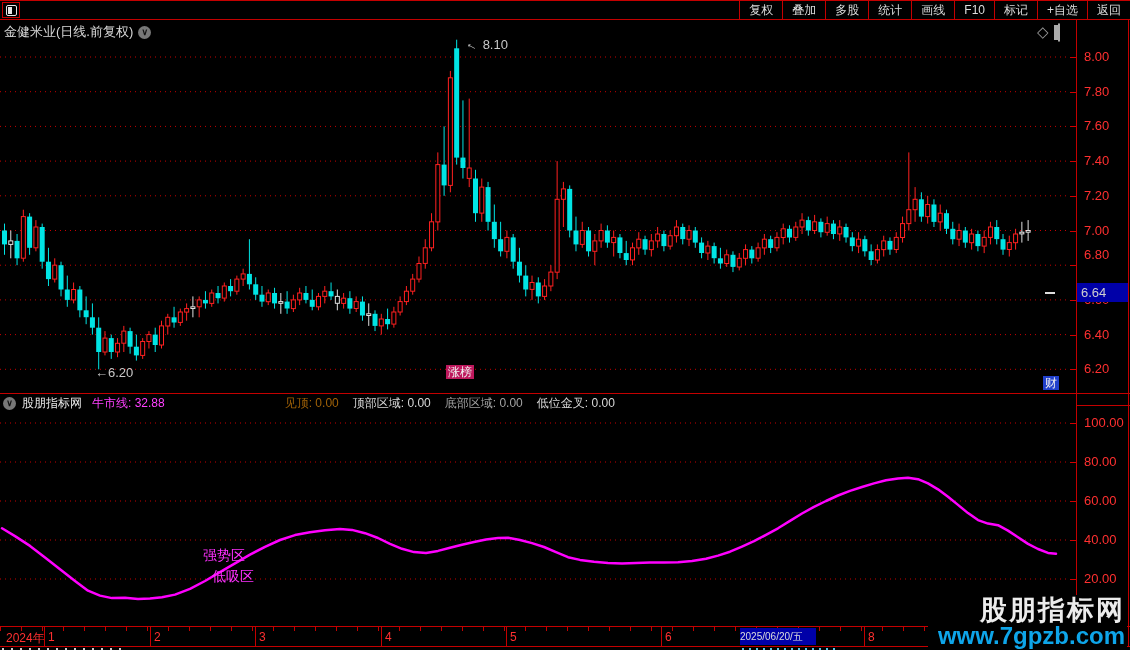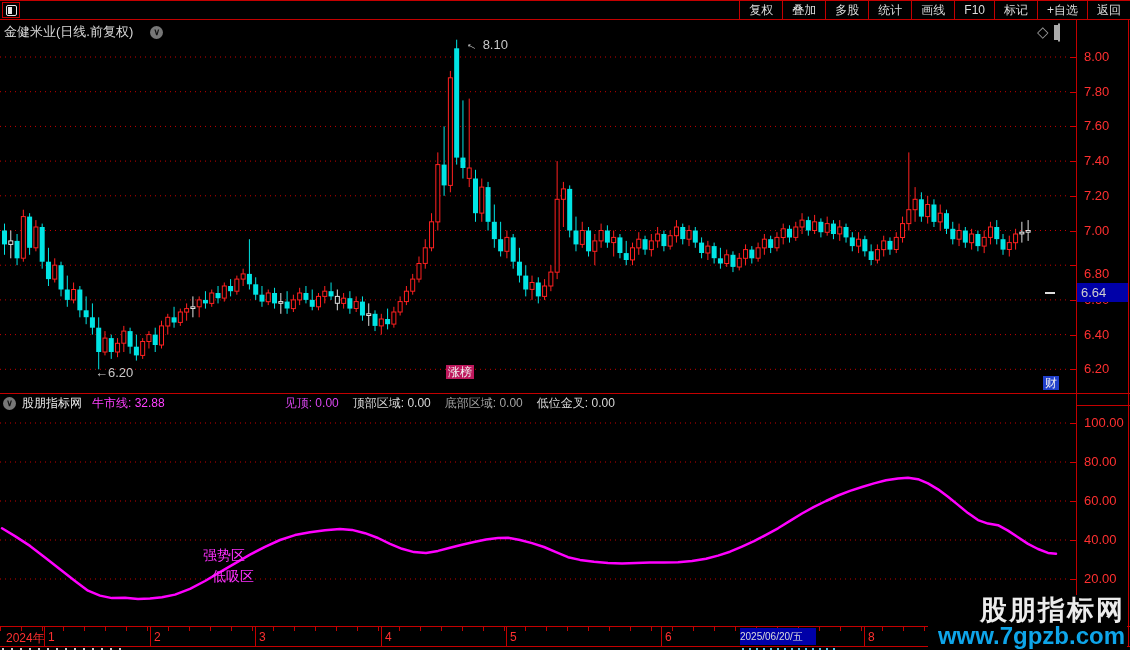--- a/index.html
+++ b/index.html
@@ -17,21 +17,21 @@
   .win-glyph.gray{border-color:#aaa;}
   .win-glyph.gray::after{left:auto;right:1px;background:#aaa;}
   #tb-left{display:flex;gap:15px;margin-left:30px;white-space:nowrap;}
   .tb-item{cursor:default;}
   .tb-item.active{color:#00e8ff;}
   #tb-right{margin-left:auto;display:flex;height:100%;align-items:stretch;}
   .tb-ritem{padding:0 9px;border-left:1px solid #c40000;display:flex;align-items:center;white-space:nowrap;}
 
   
   #main-svg{position:absolute;left:0;top:20px;}
-  .chart-title{position:absolute;left:4px;top:23px;font-size:13px;color:#d8d8d8;display:flex;align-items:center;gap:17px;z-index:6;justify-content:space-between;}
+  .chart-title{position:absolute;left:4px;top:23px;font-size:13px;color:#d8d8d8;display:flex;align-items:center;gap:5px;z-index:6;justify-content:space-between;}
   .circle-chevron{display:inline-block;width:13px;height:13px;border-radius:50%;background:#777;color:#111;
                   font-size:9px;line-height:13px;text-align:center;font-weight:bold;}
   .diamond-icon{position:absolute;left:1037px;top:23px;color:#999;font-size:15px;z-index:6;}
   .axis-win-icon{position:absolute;left:1058px;top:24px;z-index:6;}
   .anno{position:absolute;color:#c8c8c8;font-size:13px;z-index:5;white-space:nowrap;}
   .anno .arr{display:inline-block;color:#c8c8c8;}
   .anno-high .arr{transform:rotate(28deg);}
   .tag{position:absolute;font-size:12px;line-height:14px;padding:0 2px;color:#f0f0f0;z-index:6;}
   .tag-zhang{left:446px;top:365px;background:#be185d;}
   .tag-cai{left:1043px;top:376px;background:#2040cc;}
@@ -459,21 +459,21 @@
   <div class="v-edge-line"></div>
   <div class="axis-seg"></div>
   <div class="cursor-price">6.64</div>
 
   <div class="panel-sep"></div>
   <div class="ind-header">
     <span class="circle-chevron" style="margin-left:3px;">∨</span>
     <span class="ind-source">股朋指标网</span>
     <span id="ind-readouts" style="display:flex;">
         <span style="margin-left: 10px; color: rgb(255, 64, 255);">牛市线: 32.88</span>
-        <span style="margin-left: 120px; color: #d946ef;">见顶: 0.00</span>
+        <span style="margin-left: 120px; color: #a16207;">见顶: 0.00</span>
         <span style="margin-left: 14px; color: rgb(216, 216, 216);">顶部区域: 0.00</span>
         <span style="margin-left: 14px; color: #a3a3a3;">底部区域: 0.00</span>
         <span style="margin-left: 14px; color: rgb(216, 216, 216);">低位金叉: 0.00</span>
       </span>
   </div>
   <svg id="sub-svg" width="1076" height="212">
       <line x1="0" x2="1070" y1="10.0" y2="10.0" stroke="#c80000" stroke-width="1" stroke-dasharray="1,4"></line>
       <line x1="0" x2="1070" y1="49.0" y2="49.0" stroke="#c80000" stroke-width="1" stroke-dasharray="1,4"></line>
       <line x1="0" x2="1070" y1="88.0" y2="88.0" stroke="#c80000" stroke-width="1" stroke-dasharray="1,4"></line>
       <line x1="0" x2="1070" y1="127.0" y2="127.0" stroke="#c80000" stroke-width="1" stroke-dasharray="1,4"></line>
@@ -515,21 +515,21 @@
     <div class="axis-label" style="top: 83.7px;">7.80</div>
     <div class="axis-tick" style="top: 91.7px;"></div>
     <div class="axis-label" style="top: 118.4px;">7.60</div>
     <div class="axis-tick" style="top: 126.4px;"></div>
     <div class="axis-label" style="top: 153.1px;">7.40</div>
     <div class="axis-tick" style="top: 161.1px;"></div>
     <div class="axis-label" style="top: 187.8px;">7.20</div>
     <div class="axis-tick" style="top: 195.8px;"></div>
     <div class="axis-label" style="top: 222.5px;">7.00</div>
     <div class="axis-tick" style="top: 230.5px;"></div>
-    <div class="axis-label" style="top: 266px;">6.80</div>
+    <div class="axis-label" style="top: 247px;">6.80</div>
     <div class="axis-tick" style="top: 265.2px;"></div>
     <div class="axis-label" style="top: 291.9px;">6.60</div>
     <div class="axis-tick" style="top: 299.9px;"></div>
     <div class="axis-label" style="top: 326.6px;">6.40</div>
     <div class="axis-tick" style="top: 334.6px;"></div>
     <div class="axis-label" style="top: 361.3px;">6.20</div>
     <div class="axis-tick" style="top: 369.3px;"></div>
     <div class="axis-label" style="top: 415px;">100.00</div>
     <div class="axis-tick" style="top: 423px;"></div>
     <div class="axis-label" style="top: 454px;">80.00</div>

